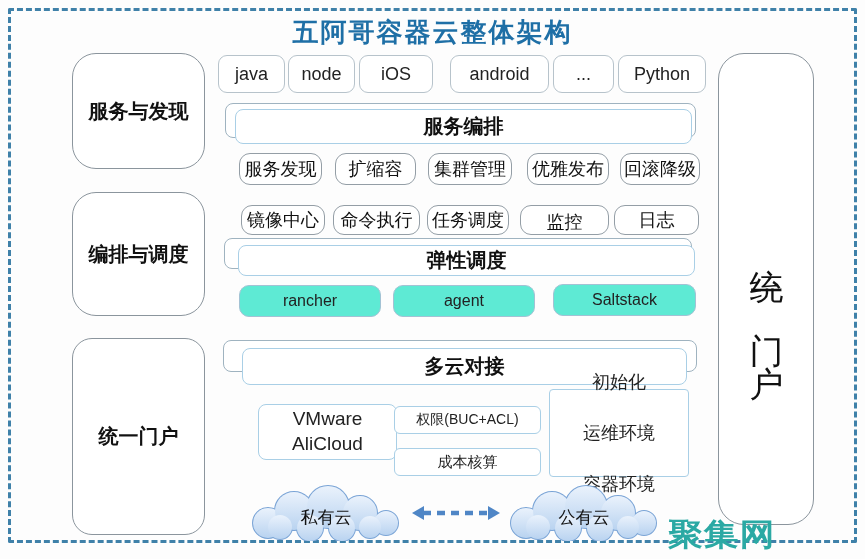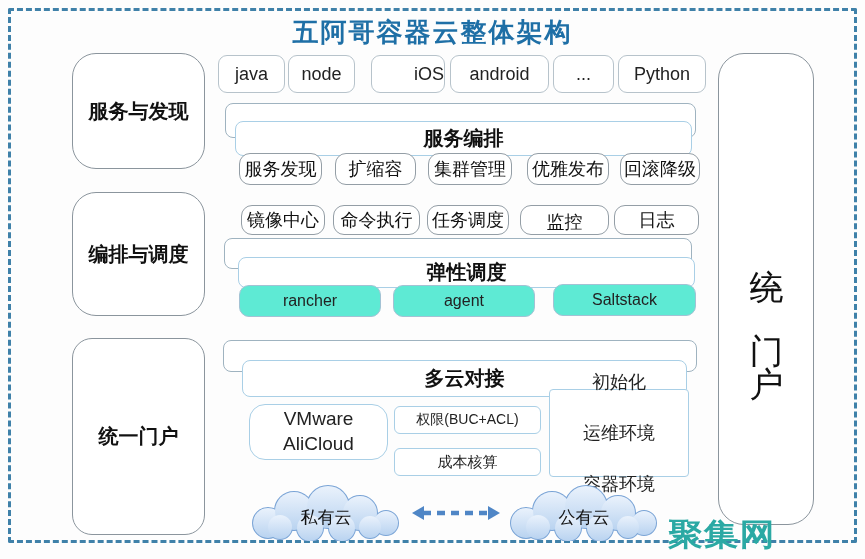--- a/index.html
+++ b/index.html
@@ -50,21 +50,21 @@
     display:flex;flex-direction:column;align-items:center;justify-content:center;
     font-size:14px;color:#222;text-align:center;
   }
   .dbar{position:absolute;}
   .dbar .back{
     position:absolute;border:1.5px solid #9fb3c0;border-radius:8px;background:#fff;
   }
   .dbar .front{
     position:absolute;border:1.5px solid #a9cfe6;border-radius:8px;background:#fff;
     display:flex;align-items:center;justify-content:center;
-    font-size:20px;font-weight:bold;color:#111;margin-top:12px;
+    font-size:20px;font-weight:bold;color:#111;
   }
   .cloud{position:absolute;}
   .cloud text{
     font-family:"Liberation Sans","DejaVu Sans",sans-serif;font-size:17px;fill:#111;
     text-anchor:middle;
   }
   .watermark{
     position:absolute;left:668px;top:514px;
     font-size:31px;font-weight:900;color:#2ba9a4;letter-spacing:1px;
     transform:scaleX(1.12);transform-origin:left center;z-index:5;
@@ -92,21 +92,21 @@
   <div class="portal">
     <span>统一门户</span>
   </div>
 
   <div class="lang-box" style="left:218px;width:65px;">
     <span>java</span>
     </div>
   <div class="lang-box" style="left:288px;width:65px;">
     <span>node</span>
     </div>
-  <div class="lang-box" style="left:371px;width:72px;justify-content:flex-end;">
+  <div class="lang-box" style="left:359px;width:72px;">
     <span>iOS</span>
     </div>
   <div class="lang-box" style="left:450px;width:97px;">
     <span>android</span>
     </div>
   <div class="lang-box" style="left:553px;width:59px;">
     <span>...</span>
     </div>
   <div class="lang-box" style="left:618px;width:86px;">
     <span>Python</span>
@@ -162,21 +162,21 @@
     </div>
   <div class="mid-box" style="left:553px;top:284px;width:141px;height:30px;">
     <span>Saltstack</span>
     </div>
 
   <div class="dbar" style="left:223px;top:340px;width:474px;height:43px;">
     <div class="back" style="left:0;top:0;width:472px;height:30px;"></div>
     <div class="front" style="left:19px;top:8px;width:443px;height:35px;">多云对接</div>
   </div>
 
-  <div class="blue-box" style="left:249px;top:404px;width:137px;height:54px;border-radius:16px;font-size:19px;line-height:1.3;text-align:center;">
+  <div class="blue-box" style="left:258px;top:404px;width:137px;height:54px;border-radius:8px;font-size:19px;line-height:1.3;text-align:center;">
     <span>VMware</span>
     <span>AliCloud</span>
   </div>
   <div class="blue-box" style="left:394px;top:406px;width:145px;height:26px;border-radius:6px;">
     <span>权限(BUC+ACL)</span>
   </div>
   <div class="blue-box" style="left:394px;top:448px;width:145px;height:26px;border-radius:6px;font-size:15px;">
     <span>成本核算</span>
   </div>
   <div class="blue-box" style="left:549px;top:389px;width:138px;height:86px;border-radius:4px;font-size:18px;line-height:1.5;gap:24px;">

